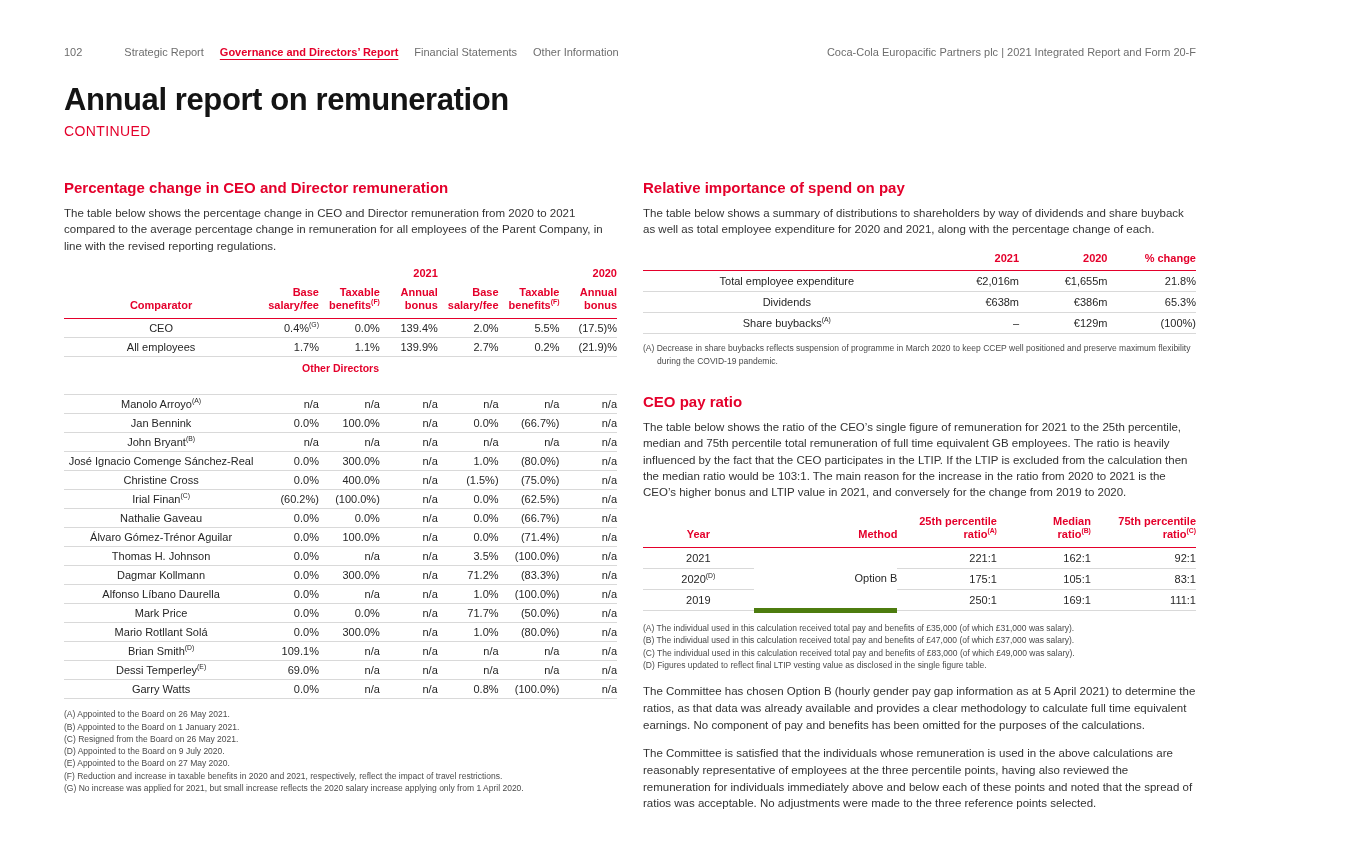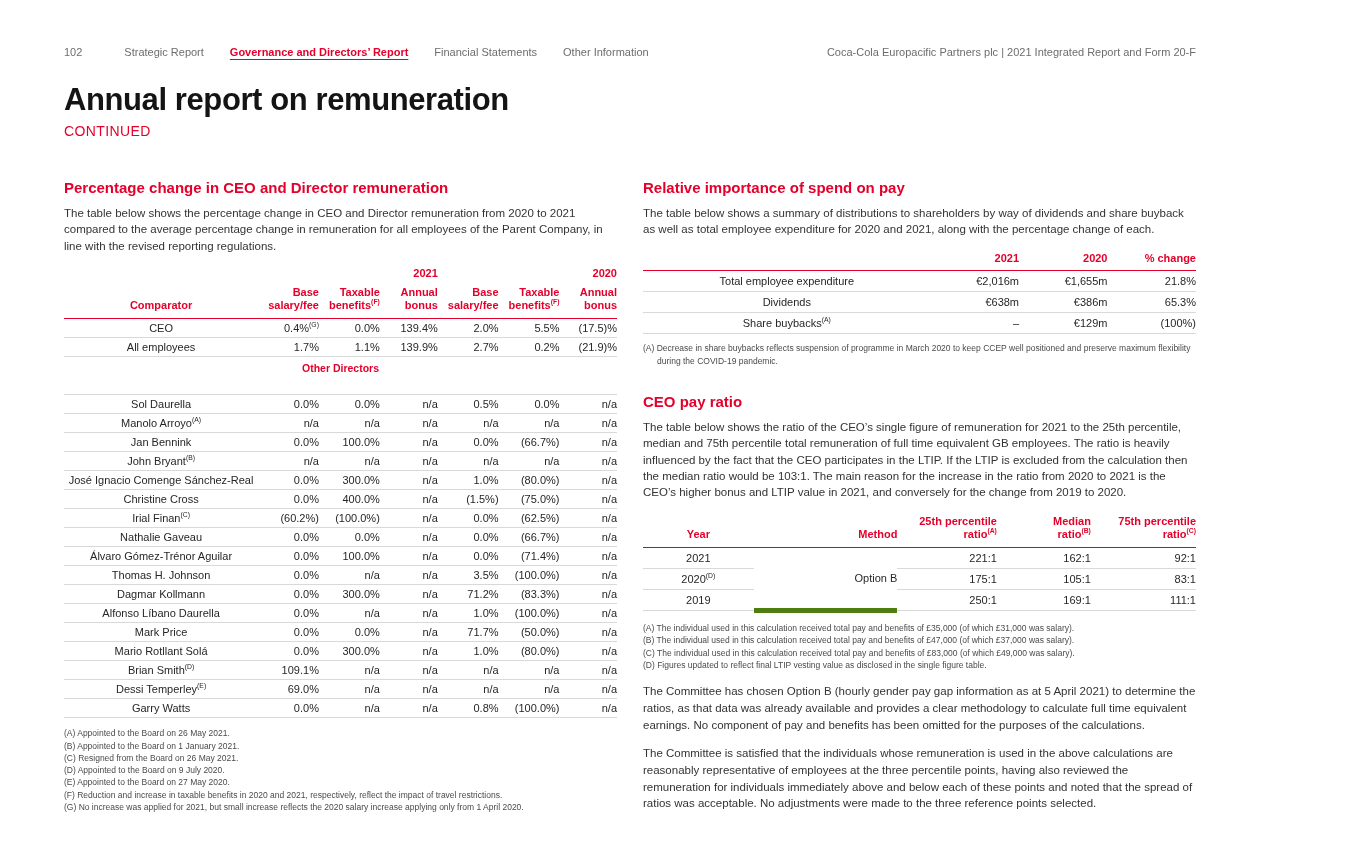--- a/index.html
+++ b/index.html
@@ -8,21 +8,21 @@
   body{
     width:1365px;height:842px;overflow:hidden;
     font-family:"Liberation Sans", sans-serif;
     color:#2b2b2b;
   }
   .page{width:1260px;height:842px;padding:46px 64px 0 64px;position:relative;}
 
   
   .topbar{display:flex;align-items:baseline;font-size:11px;color:#6d6d6d;}
   .pagenum{margin-right:42px;}
-  .navtabs{display:flex;gap:26px;}
+  .navtabs{display:flex;gap:16px;}
   .navitem{color:#6d6d6d;cursor:pointer;}
   .navitem.active{color:var(--accent);font-weight:bold;text-decoration:underline;text-underline-offset:3px;text-align:center;}
   .brand{margin-left:auto;color:#6d6d6d;}
 
   
   h1{margin-top:24px;font-size:31px;font-weight:bold;color:#141414;letter-spacing:-0.4px;}
   .continued{margin-top:5px;font-size:14px;color:var(--accent);letter-spacing:0.4px;}
 
   
   .columns{display:flex;gap:26px;margin-top:40px;}
@@ -135,29 +135,20 @@
               <td class="num">(21.9)%</td>
             </tr>
           </tbody>
         <tbody>
           <tr class="subhead">
             <td colspan="7" class="txt">Other Directors</td>
           </tr>
         </tbody>
         <tbody>
 
-            <tr>
-              <td class="txt">Sol Daurella</td>
-              <td class="num">0.0%</td>
-              <td class="num">0.0%</td>
-              <td class="num">n/a</td>
-              <td class="num">0.5%</td>
-              <td class="num">0.0%</td>
-              <td class="num">n/a</td>
-            </tr>
 
             <tr>
               <td class="txt">Manolo Arroyo<sup>(A)</sup></td>
               <td class="num">n/a</td>
               <td class="num">n/a</td>
               <td class="num">n/a</td>
               <td class="num">n/a</td>
               <td class="num">n/a</td>
               <td class="num">n/a</td>
             </tr>

